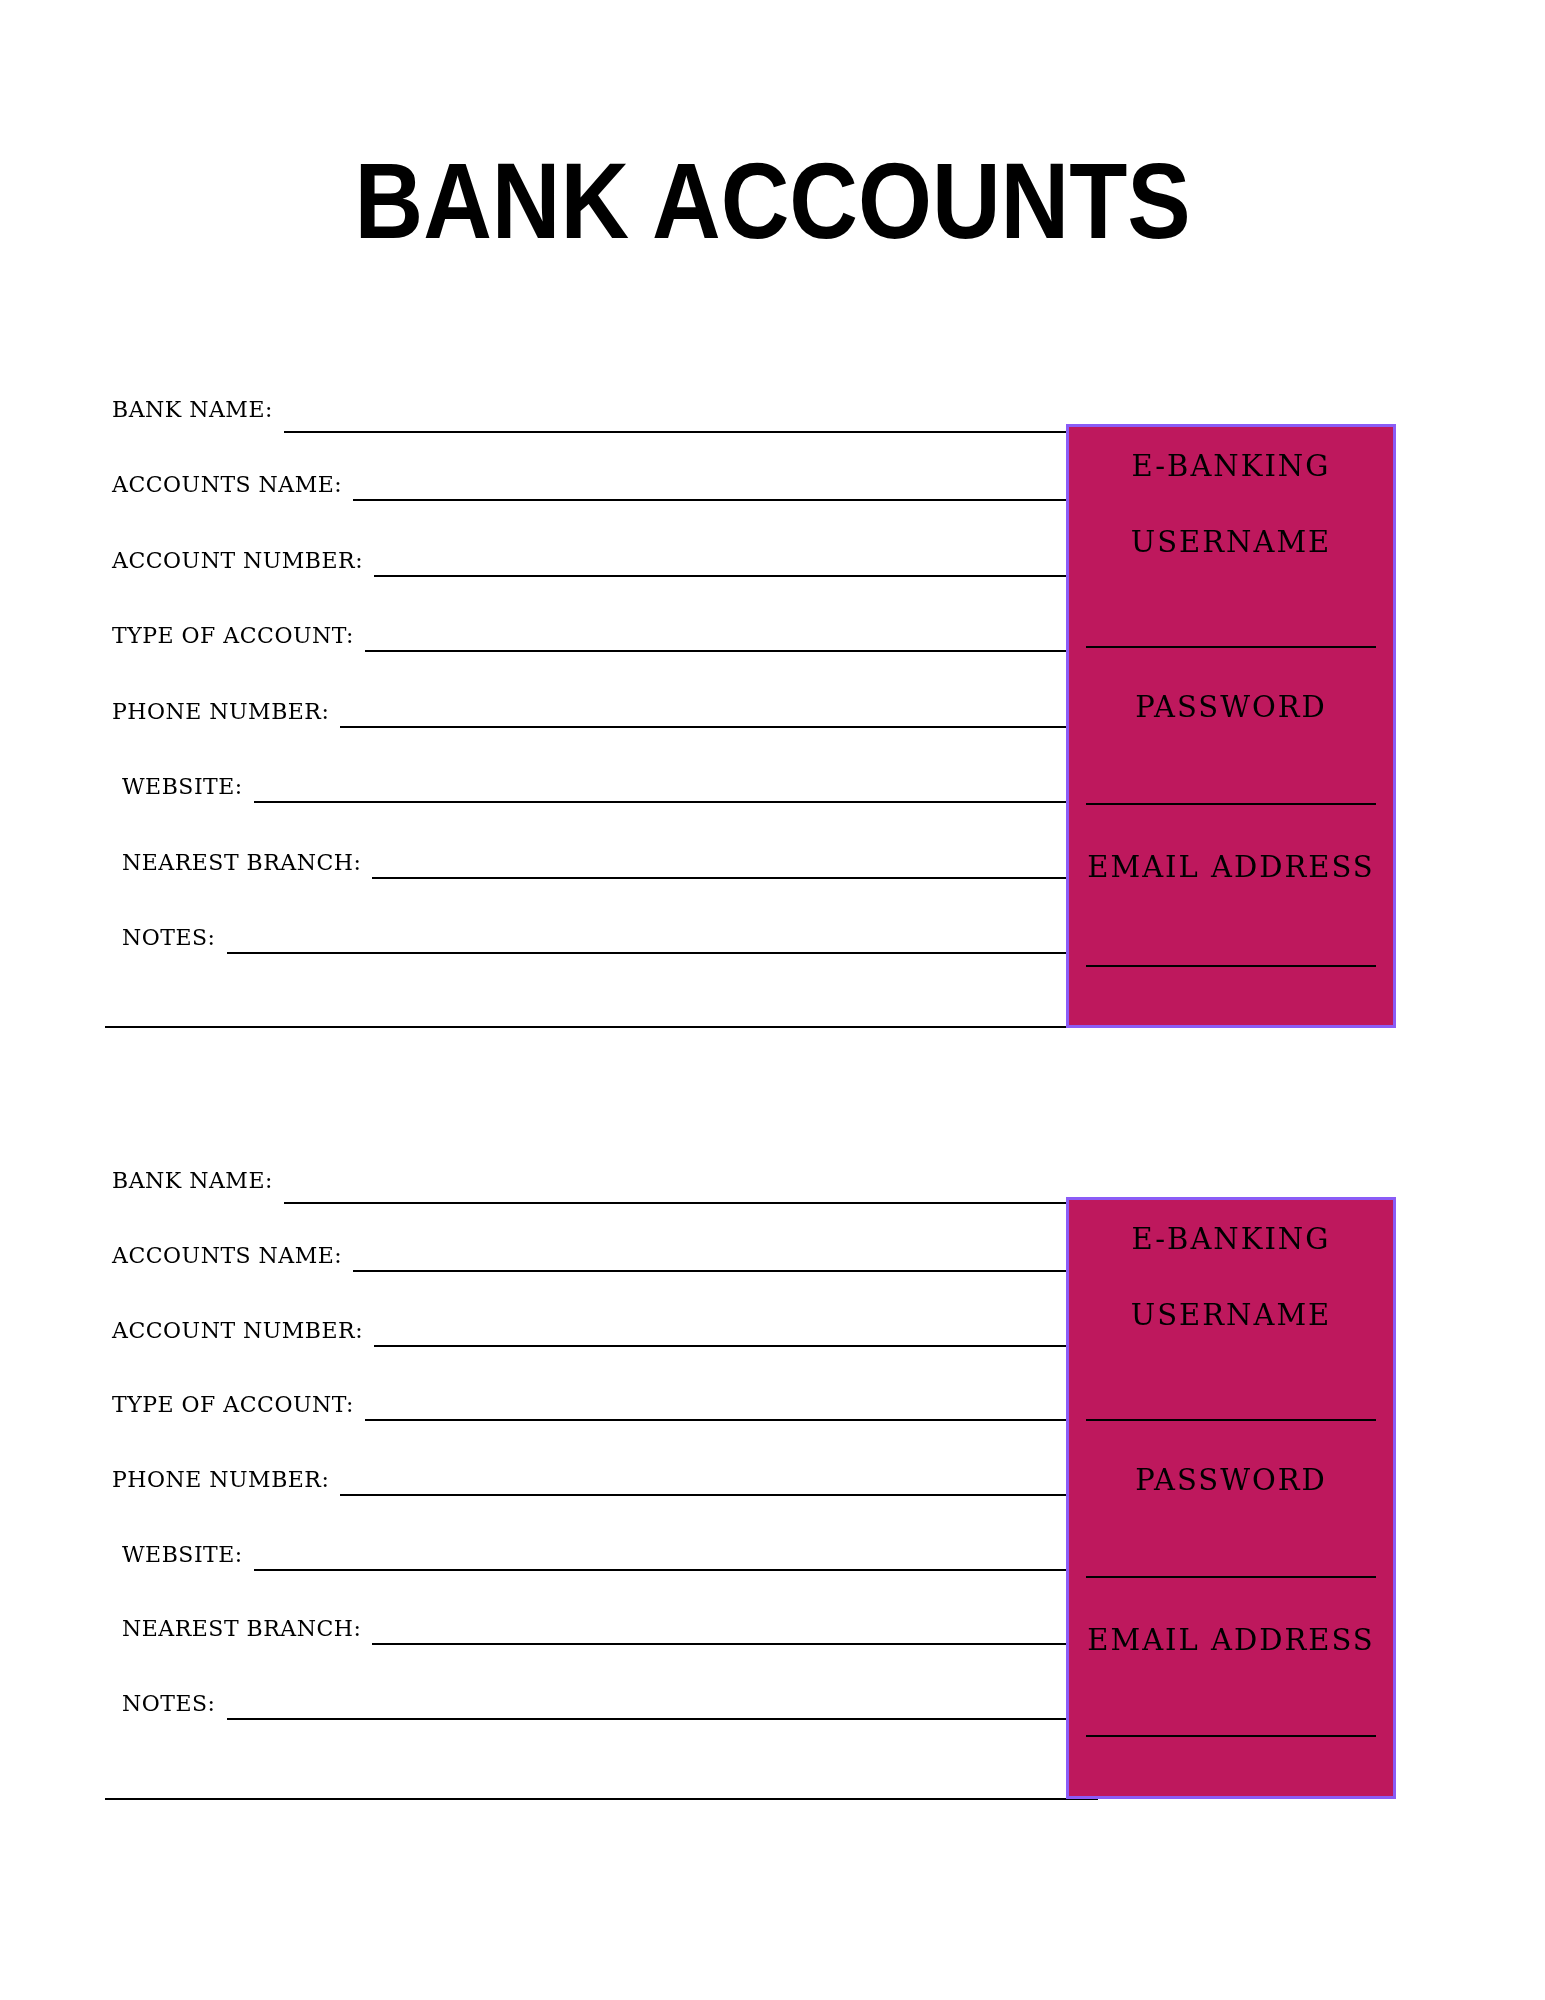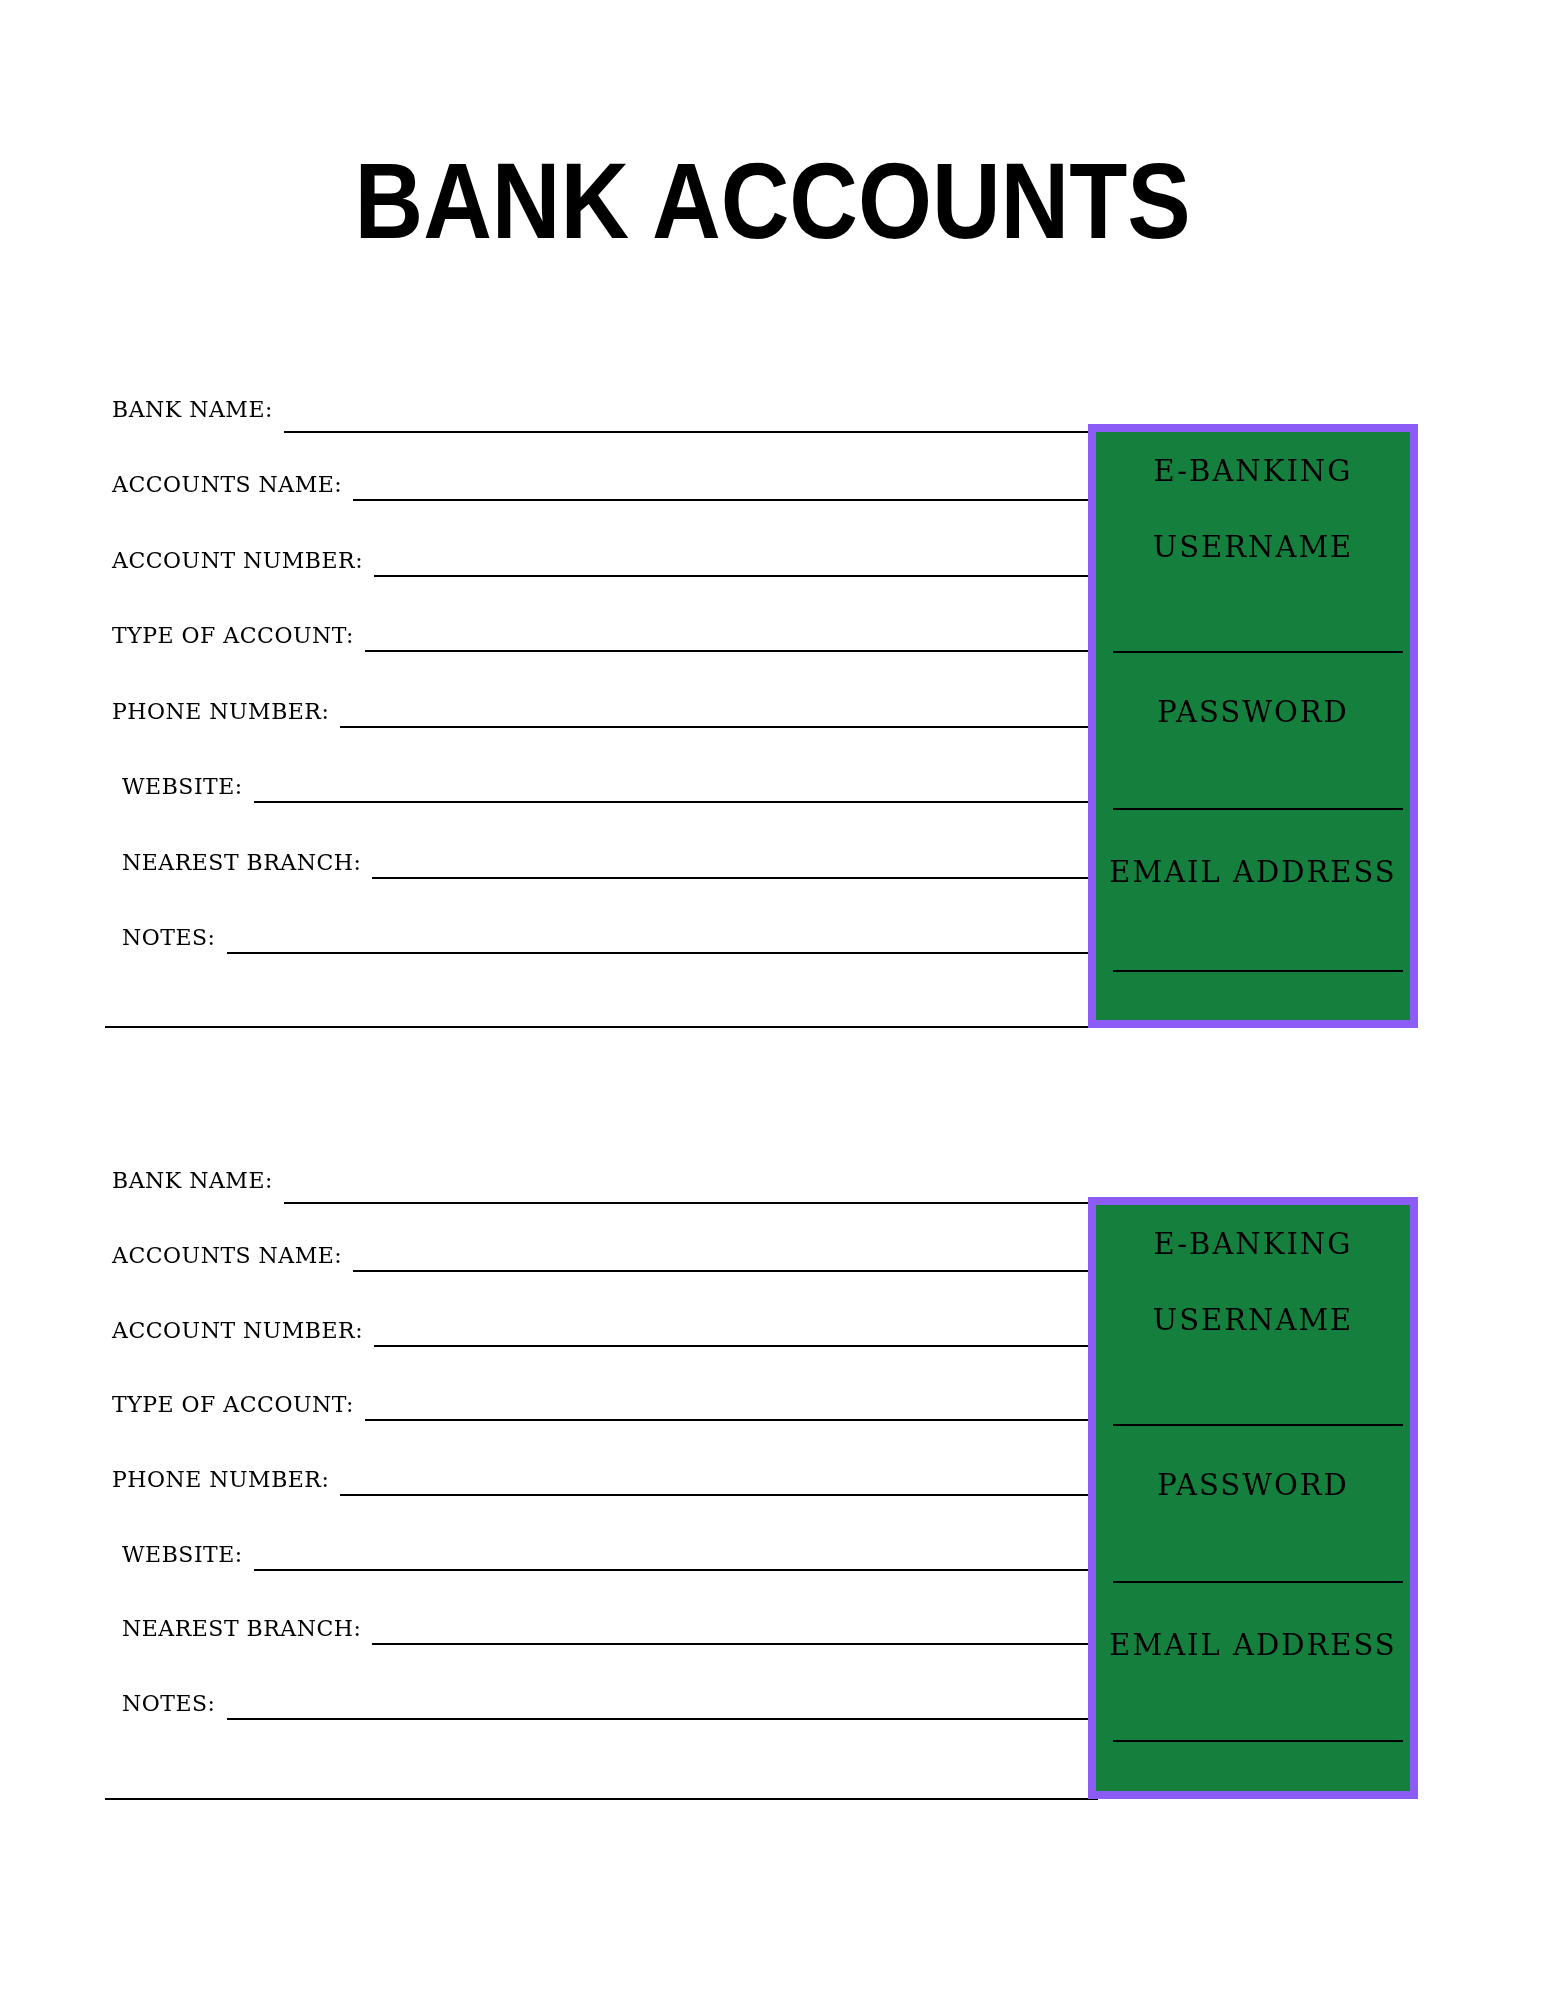--- a/index.html
+++ b/index.html
@@ -55,25 +55,25 @@
   }
   .write-line.drop { transform: translateY(7px); }
   .continuation-line {
     position: absolute;
     border-bottom: 2.4px solid #000000;
     height: 0;
   }
   
   .ebanking-box {
     position: absolute;
-    left: 1088px;
+    left: 1066px;
     width: 330px;
-    border: 8px solid #8b5cf6;
+    border: 3px solid #8b5cf6;
     box-sizing: border-box;
-    background: #15803d;
+    background: #be185d;
   }
   .eb-text {
     position: absolute;
     left: 0;
     width: 100%;
     text-align: center;
     font-size: 29px;
     letter-spacing: 2px;
     line-height: 1.2;
     white-space: nowrap;

